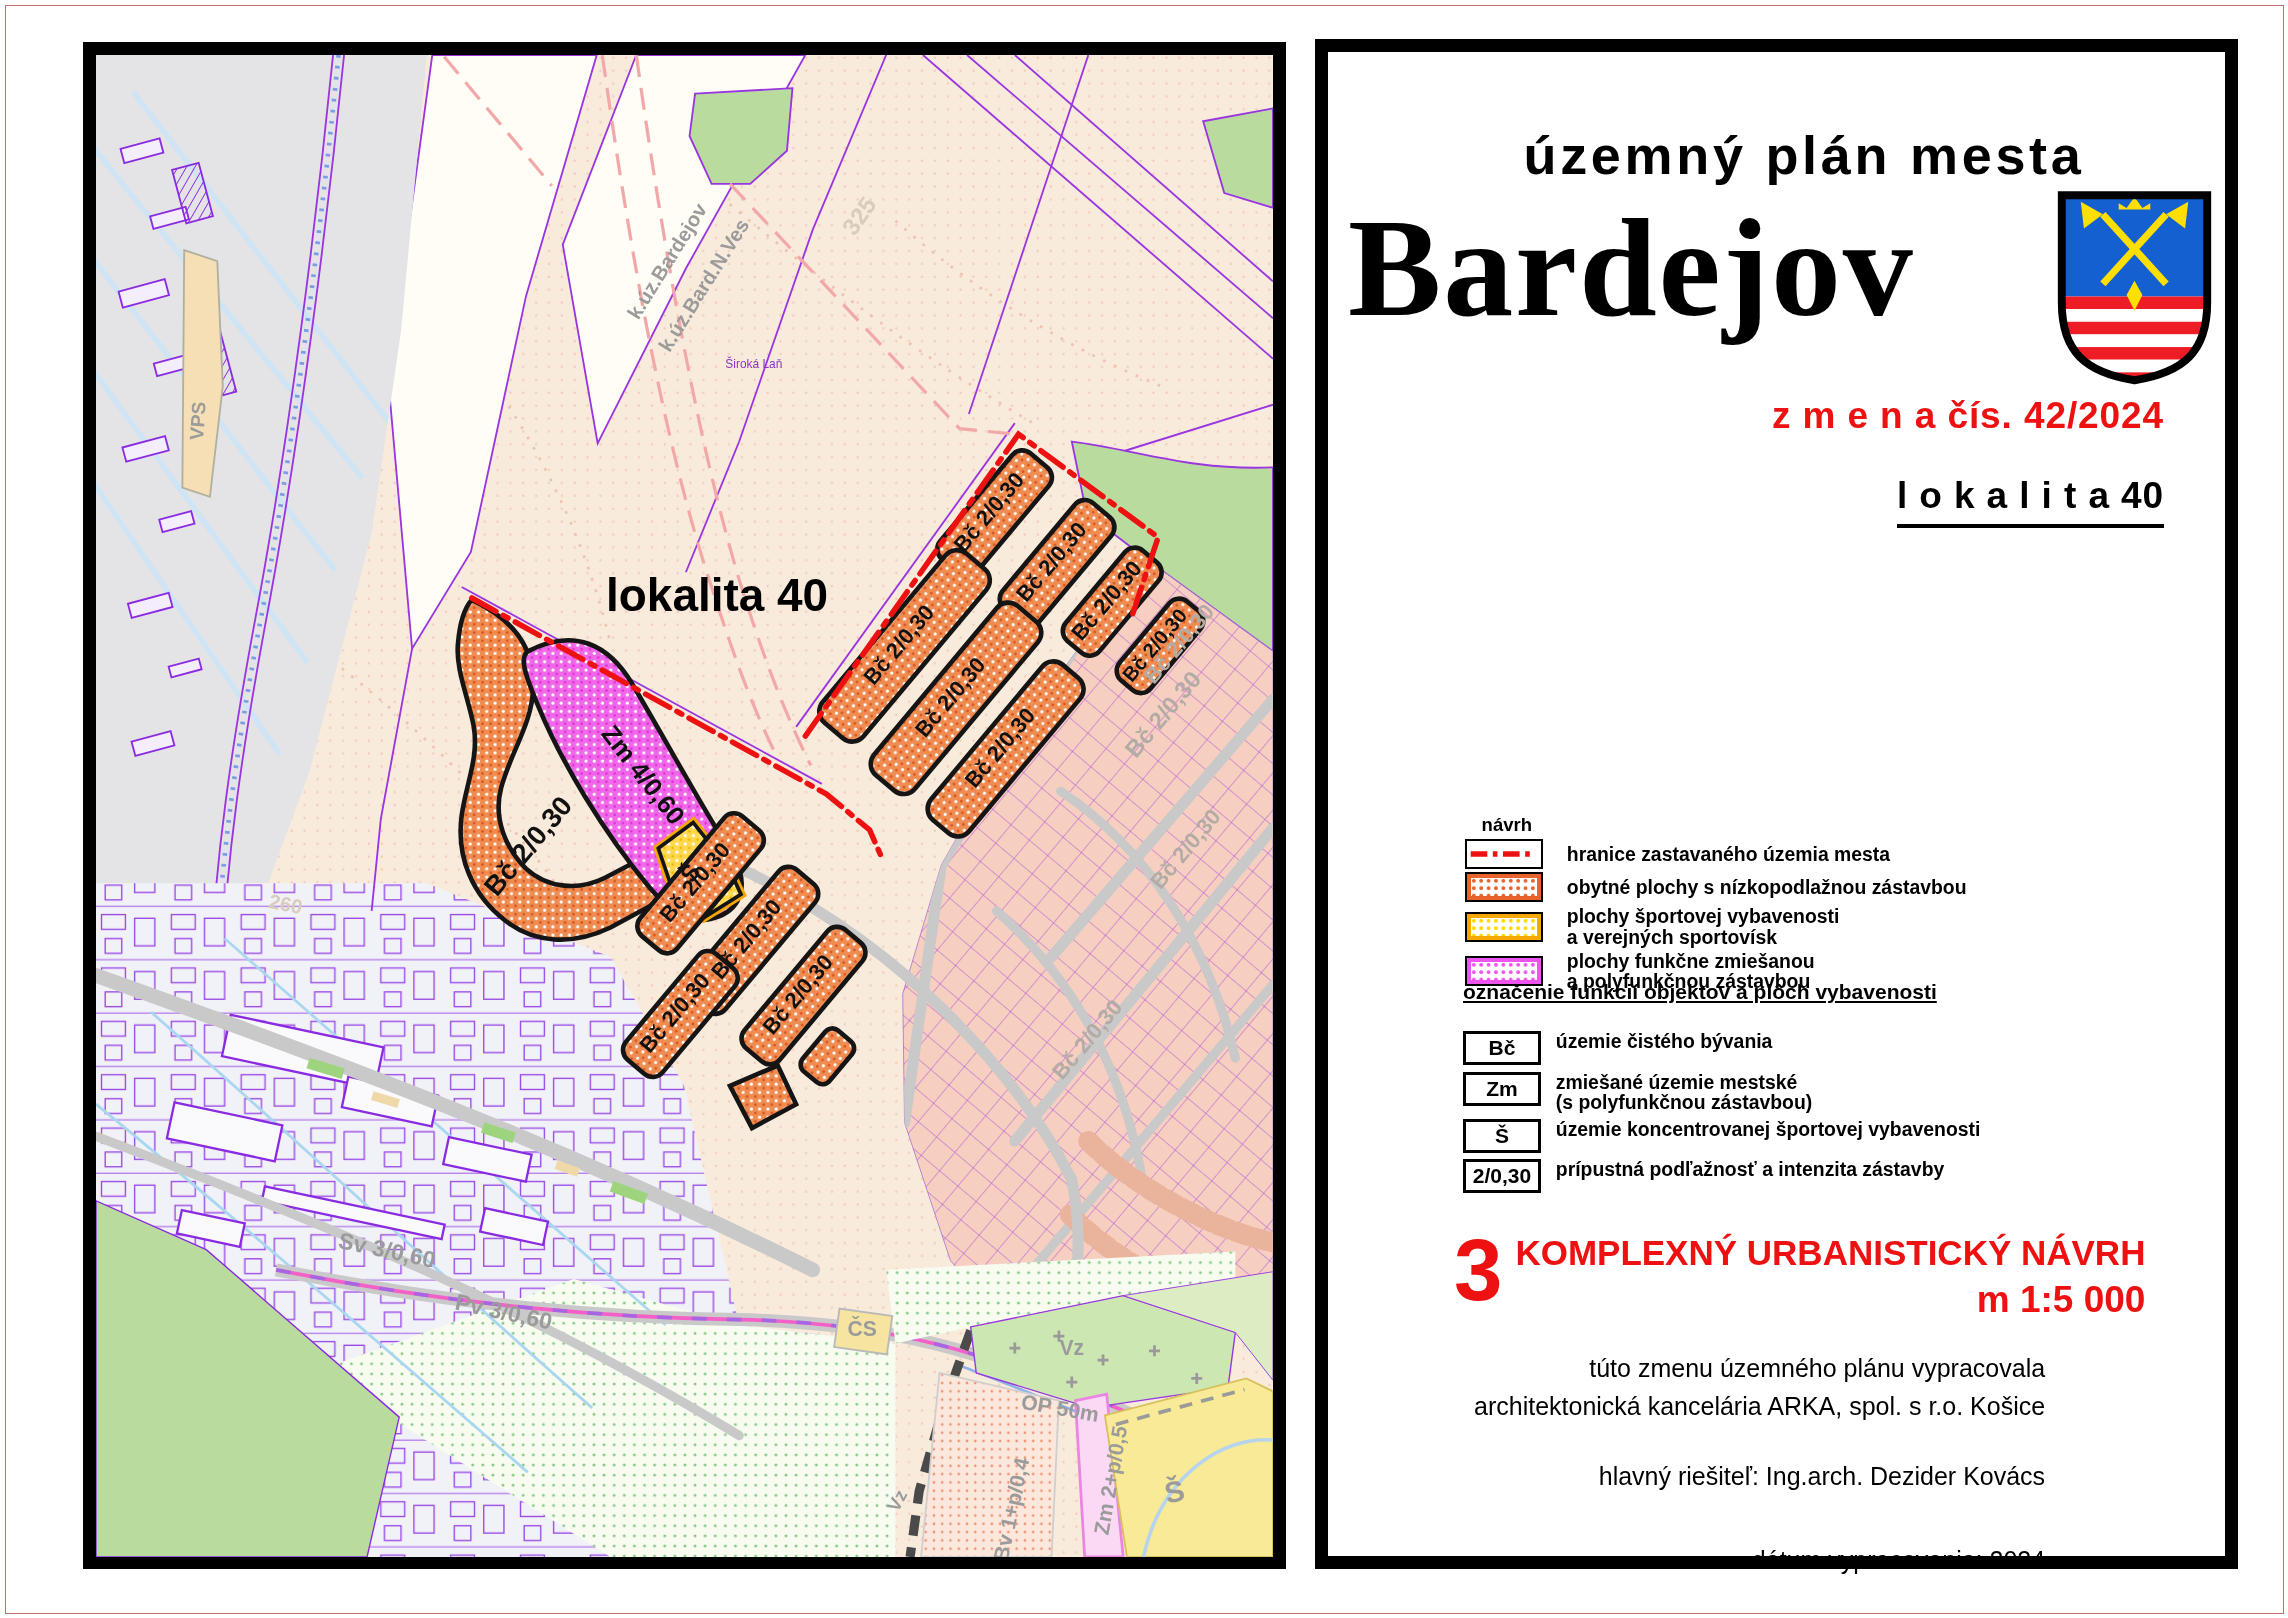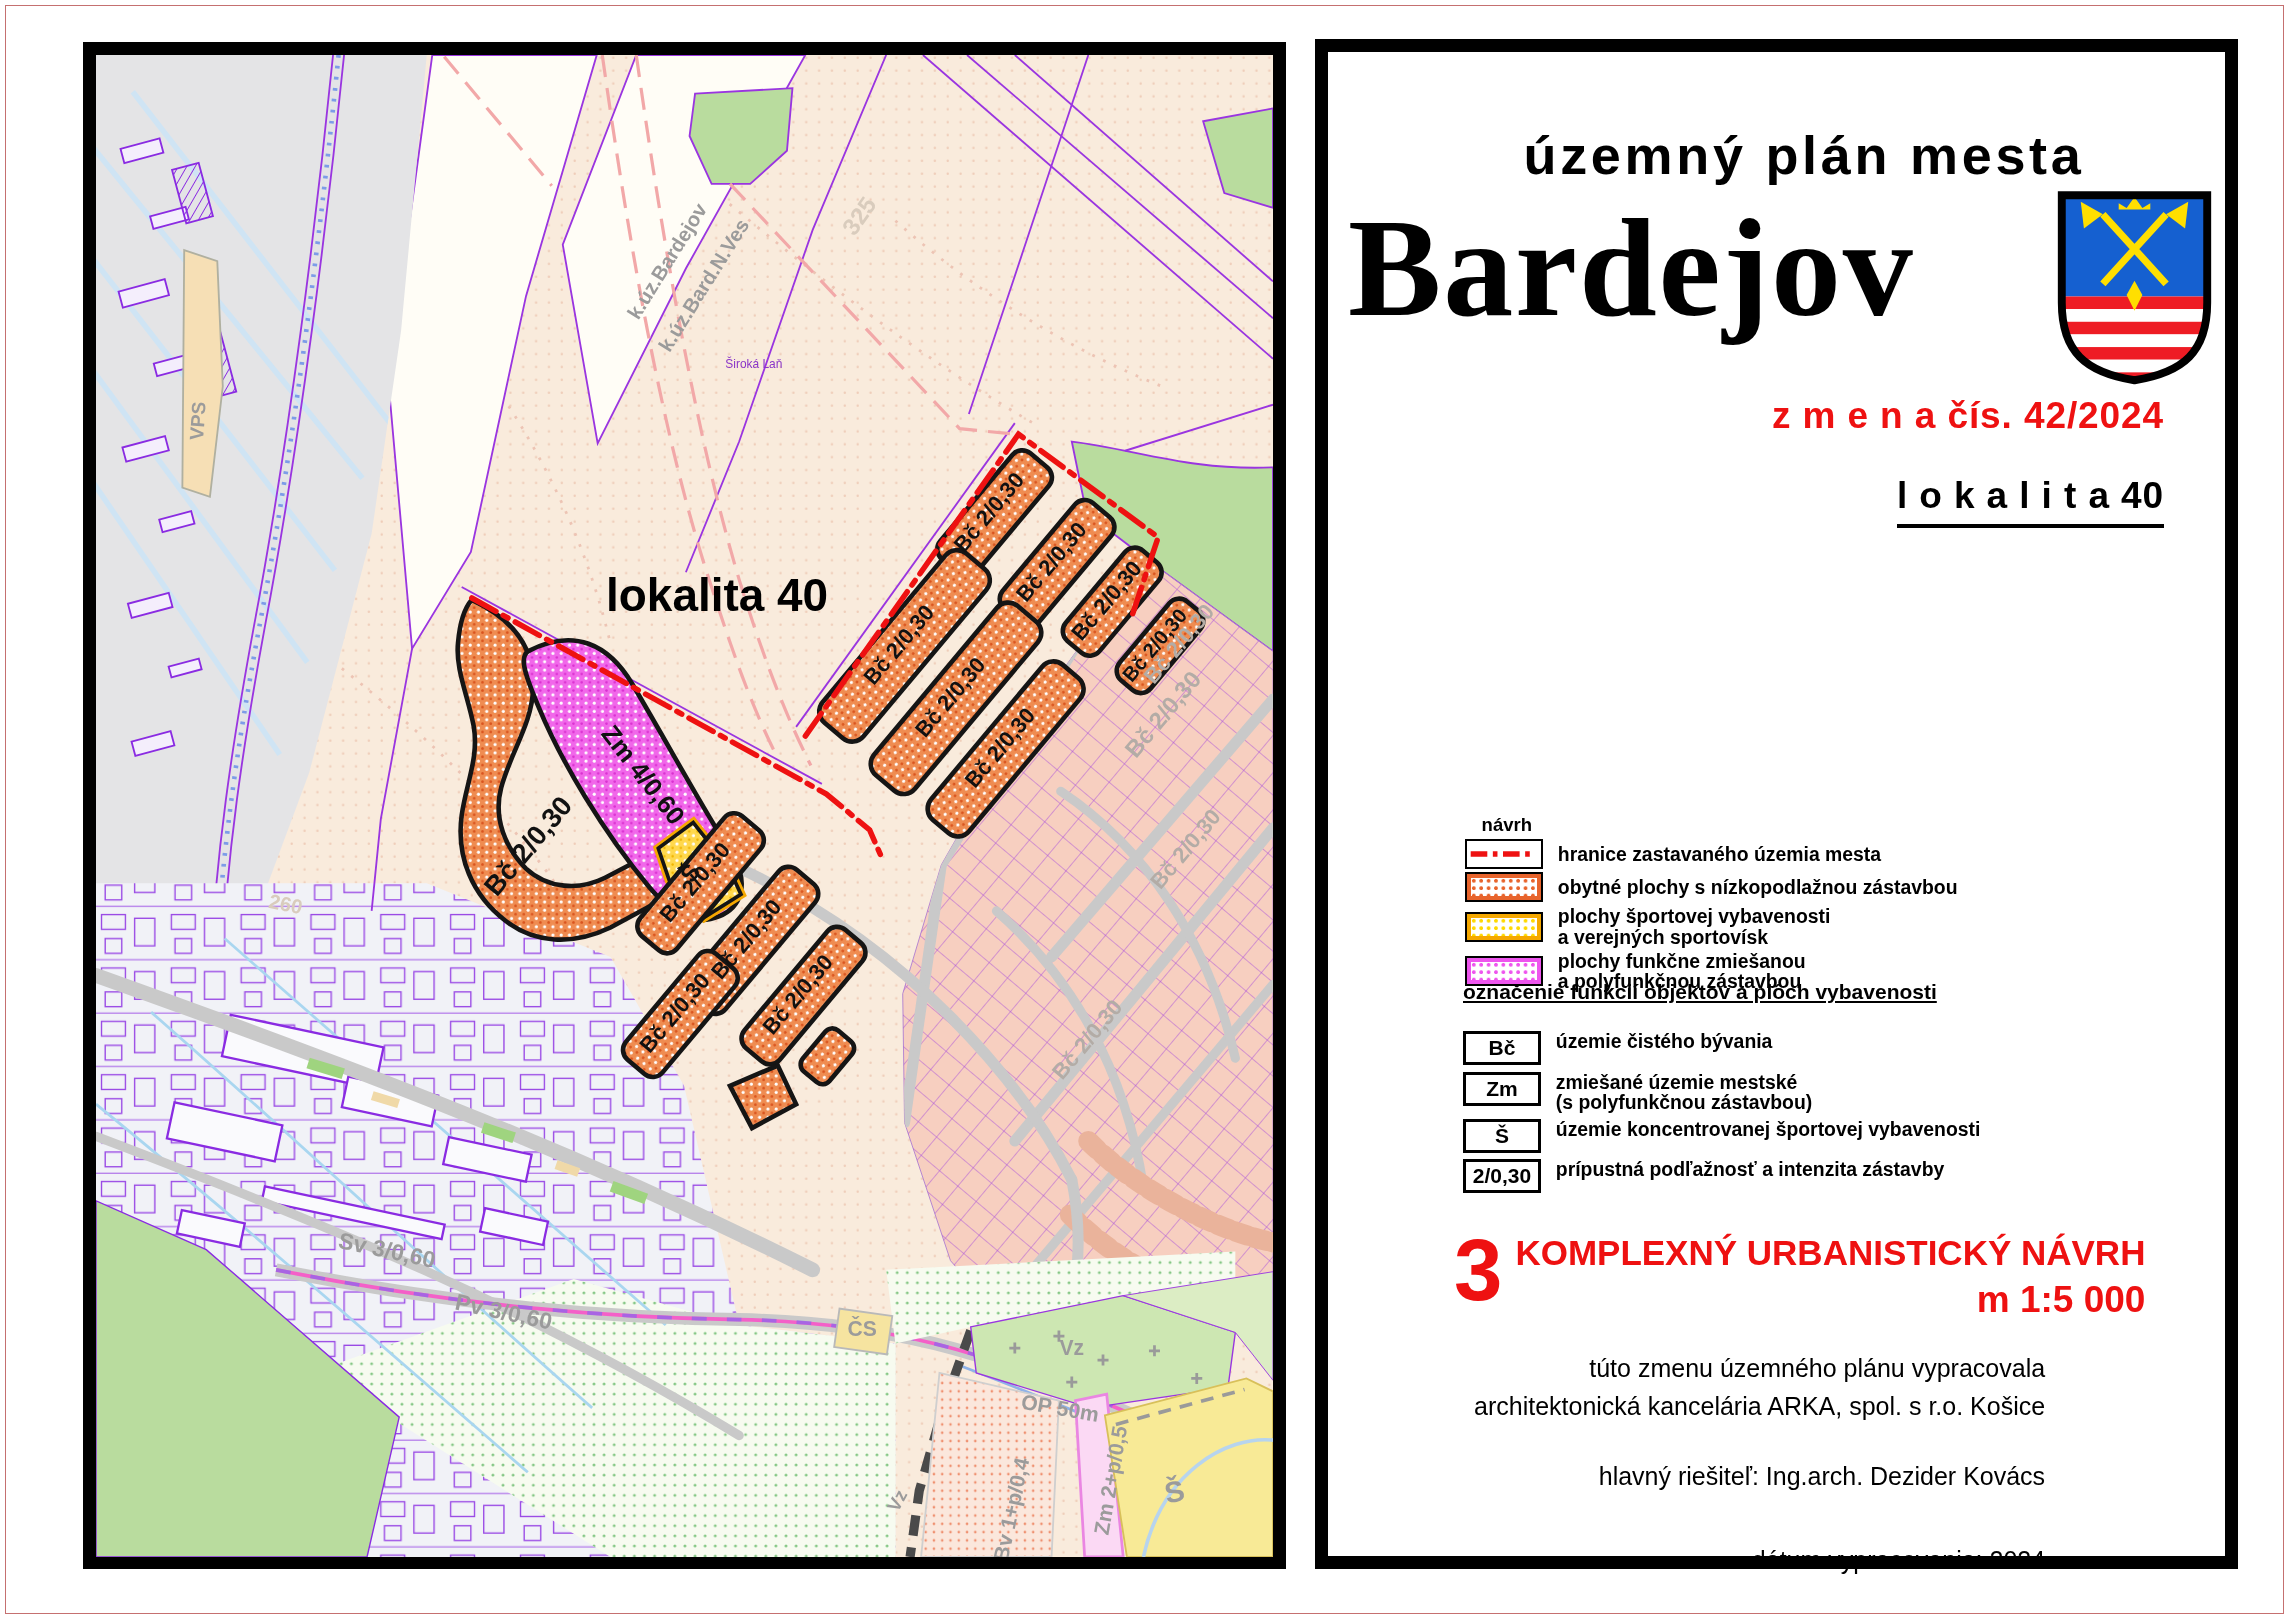--- a/index.html
+++ b/index.html
@@ -21,21 +21,21 @@
         font-weight:bold;font-size:140px;line-height:1;letter-spacing:1.8px;text-align:right;}
   .shield{position:absolute;left:727px;top:137px;}
   .change-line{position:absolute;top:343px;right:61px;font-size:37px;font-weight:bold;
                color:#ee1111;letter-spacing:0.9px;}
   .locality-line{position:absolute;top:423px;right:61px;font-size:37px;font-weight:bold;
                  border-bottom:4.6px solid #000;padding-bottom:7.4px;letter-spacing:0.9px;}
 
   .legend{position:absolute;left:137px;top:762px;}
   .navrh{font-size:18.5px;font-weight:bold;margin-left:16.6px;margin-bottom:2.8px;}
   .lrow{display:flex;gap:14.8px;align-items:center;margin-bottom:3.7px;}
-  .lrow .lbl{font-size:19.4px;font-weight:bold;line-height:1.05;}
+  .lrow .lbl{font-size:19.4px;font-weight:bold;line-height:1.05;margin-left:9px;}
   .sw{width:78px;height:30px;border:2.8px solid #000;box-sizing:border-box;background:#fff;flex:none;}
   .sw-inner{width:100%;height:100%;box-sizing:border-box;background-color:#fff;
             background-size:7.4px 7.4px;}
   .sw-res  .sw-inner{border:4.6px solid #e8642c;
       background-image:radial-gradient(circle at 2.8px 2.8px,#e8642c 1.7px,transparent 2.1px);}
   .sw-sport .sw-inner{border:4.6px solid #f5a800;
       background-image:radial-gradient(circle at 2.8px 2.8px,#ffd900 1.7px,transparent 2.1px);}
   .sw-mix  .sw-inner{border:4.6px solid #ee55ee;
       background-image:radial-gradient(circle at 2.8px 2.8px,#ee55ee 1.7px,transparent 2.1px);}
 

